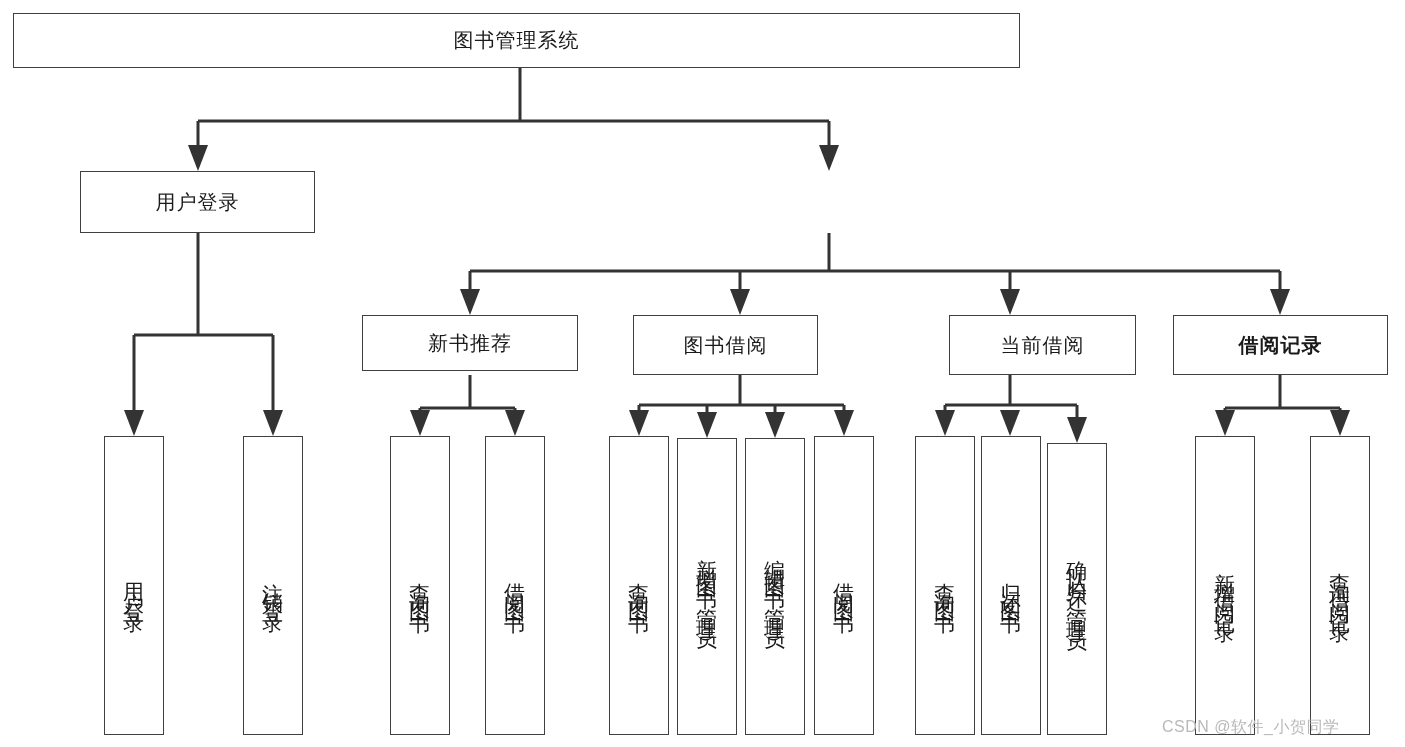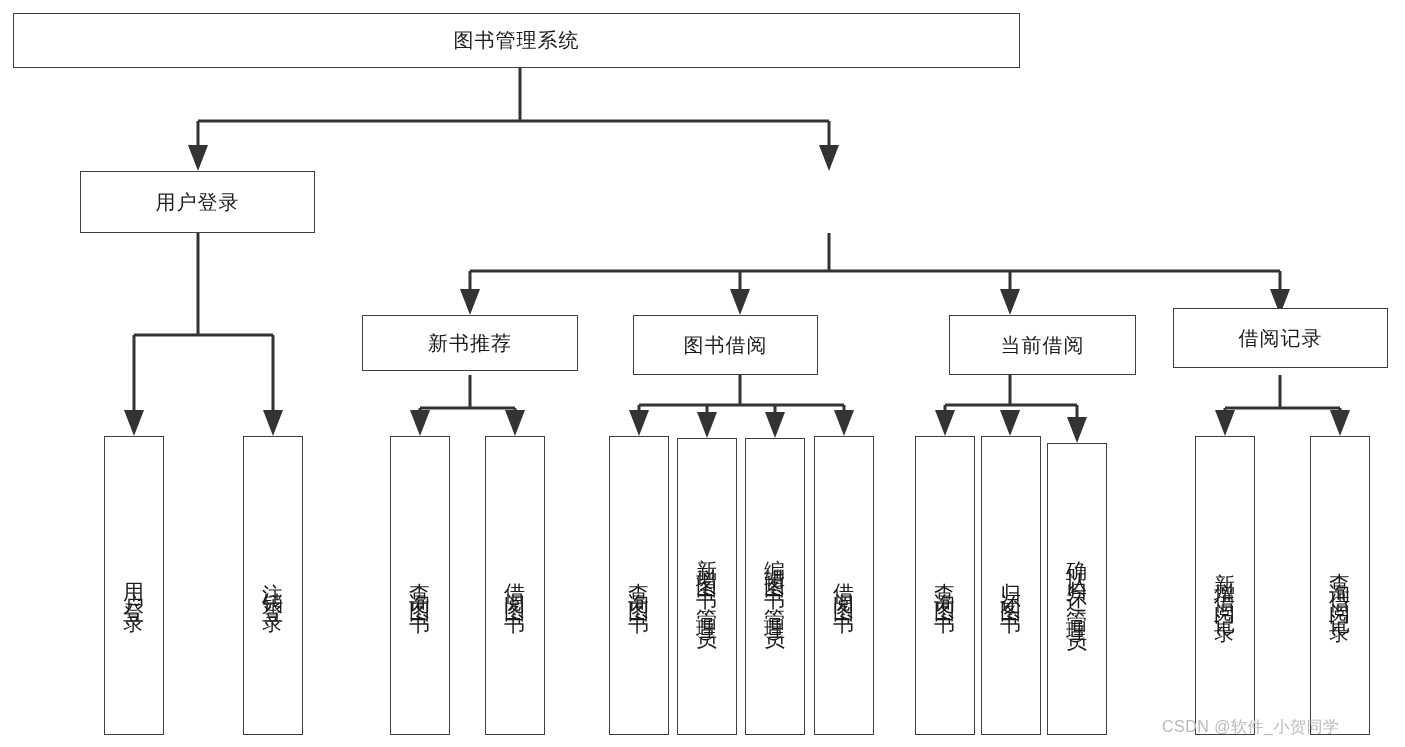--- a/index.html
+++ b/index.html
@@ -102,21 +102,21 @@
 
   <div class="box hbox" style="left:362px;top:315px;width:216px;height:56px;">
     <span>新书推荐</span>
   </div>
   <div class="box hbox" style="left:633px;top:315px;width:185px;height:60px;">
     <span>图书借阅</span>
   </div>
   <div class="box hbox" style="left:903px;top:315px;width:187px;height:60px;margin-left:46px;">
     <span>当前借阅</span>
   </div>
-  <div class="box hbox" style="left:1173px;top:308px;width:215px;height:60px;">
+  <div class="box hbox" style="left:1173px;top:315px;width:215px;height:60px;font-weight:bold;">
     <span>借阅记录</span>
   </div>
 
   <div class="box vbox" style="left:104px;top:436px;width:60px;height:299px;">
     <span>用户登录</span>
   </div>
   <div class="box vbox" style="left:243px;top:436px;width:60px;height:299px;">
     <span>注销登录</span>
   </div>
 

